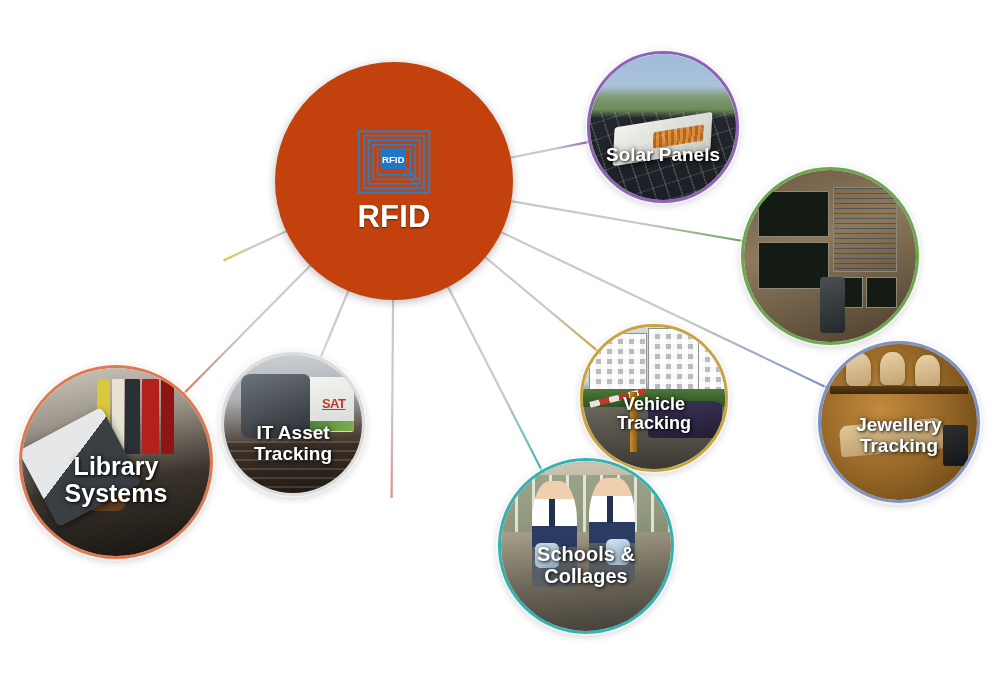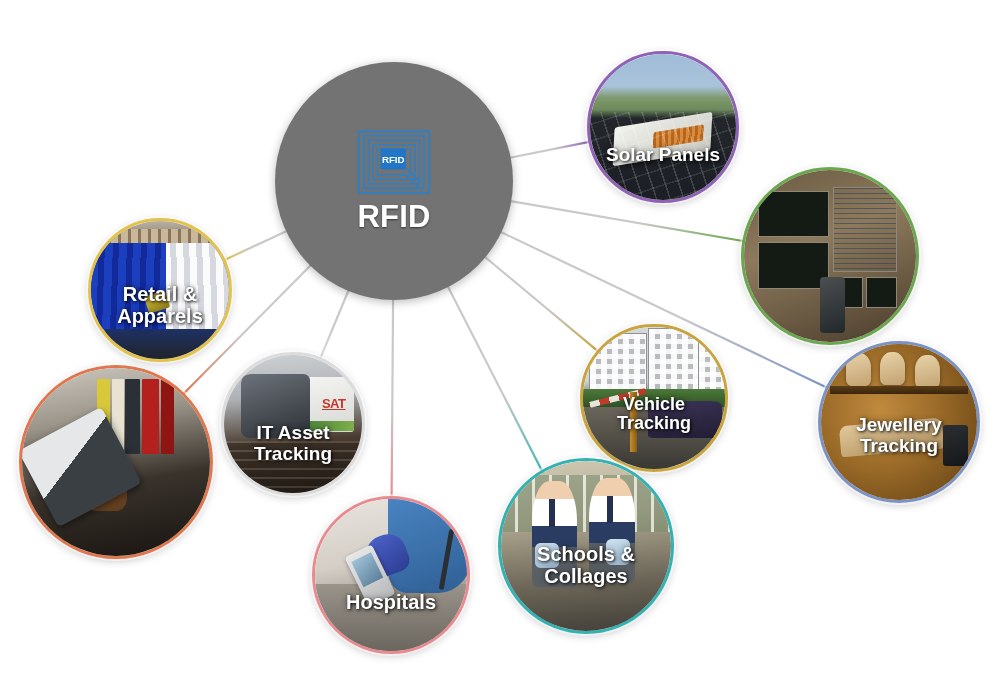--- a/index.html
+++ b/index.html
@@ -357,21 +357,21 @@
       </linearGradient>
       <line x1="311.71368886877974" y1="264.1742929060176" x2="182.8136714313327" y2="394.46531772588315" stroke="url(#g7)" stroke-width="2.2"></line>
       <linearGradient id="g8" gradientUnits="userSpaceOnUse" x1="287.94186138583706" y1="230.4031500382212" x2="223.45358720505476" y2="260.44255980619243">
         <stop offset="0" stop-color="#c9c9c9"></stop>
         <stop offset="0.55" stop-color="#c9c9c9"></stop>
         <stop offset="1" stop-color="#e3c24a"></stop>
       </linearGradient>
       <line x1="287.94186138583706" y1="230.4031500382212" x2="223.45358720505476" y2="260.44255980619243" stroke="url(#g8)" stroke-width="2.2"></line>
     </svg>
 
-  <div class="hub" style="left: 275px; top: 62px; width: 238px; height: 238px; background: #737373;">
+  <div class="hub" style="left: 275px; top: 62px; width: 238px; height: 238px; background: #c2410c;">
     <svg class="hub-icon" viewBox="0 0 100 88" xmlns="http://www.w3.org/2000/svg">
       <rect x="3" y="3" width="94" height="82" fill="none" stroke="#2f7fc4" stroke-width="2.6"></rect>
       <rect x="10" y="9" width="80" height="70" fill="none" stroke="#2f7fc4" stroke-width="2.4"></rect>
       <rect x="16" y="15" width="68" height="58" fill="none" stroke="#2f7fc4" stroke-width="2.2"></rect>
       <rect x="22" y="21" width="56" height="46" fill="none" stroke="#2f7fc4" stroke-width="2.1"></rect>
       <rect x="28" y="27" width="44" height="34" fill="none" stroke="#2f7fc4" stroke-width="2"></rect>
       <path d="M62 58 L86 80" stroke="#2f7fc4" stroke-width="2.2" fill="none"></path>
       <path d="M66 52 L86 72" stroke="#2f7fc4" stroke-width="2.2" fill="none"></path>
       <rect x="32" y="26" width="34" height="28" rx="3" fill="#2176c7"></rect>
       <text x="49" y="45" text-anchor="middle" fill="#ffffff" font-family="Liberation Sans, sans-serif" font-size="13" font-weight="bold">RFID</text>
@@ -436,32 +436,20 @@
        <div class="wall"></div>
        <div class="kid" style="left:18%;top:12%"></div>
        <div class="kid" style="left:52%;top:10%"></div>
        <div class="bottle" style="left:20%;top:48%"></div>
        <div class="bottle" style="left:62%;top:46%"></div>
      </div>
       </div>
       <div class="node-label" style="font-size: 20px; transform: translateY(20px);">Schools &amp;
 Collages</div>
     </div>
-    <div class="node" style="left: 312px; top: 496px; width: 158px; height: 158px; border: 3px solid rgb(233, 138, 143); box-shadow: rgba(255, 255, 255, 0.55) 0px 0px 0px 2px, rgba(0, 0, 0, 0.22) 0px 2px 8px;">
-      <div class="node-photo">
-        <div class="ph ph-hosp">
-       <div class="bed"></div>
-          <div class="scrub"></div>
-       <div class="stetho"></div>
-          <div class="glove"></div>
-          <div class="scanner"></div>
-     </div>
-      </div>
-      <div class="node-label" style="font-size: 20px; transform: translateY(28px);">Hospitals</div>
-    </div>
     <div class="node" style="left: 221px; top: 352px; width: 144px; height: 144px; border: 3px solid rgb(220, 220, 220); box-shadow: rgba(255, 255, 255, 0.55) 0px 0px 0px 2px, rgba(0, 0, 0, 0.22) 0px 2px 8px;">
       <div class="node-photo">
         <div class="ph ph-it">
        <div class="rack"></div>
           <div class="box"></div>
        <div class="grn"></div>
           <div class="dev"></div>
        <div class="sat">SAT</div>
      </div>
       </div>
@@ -473,26 +461,16 @@
         <div class="ph ph-lib">
        <div class="book" style="left:40%;width:7%;background:#d8c83a"></div>
        <div class="book" style="left:48%;width:6%;background:#e7e2d2"></div>
        <div class="book" style="left:55%;width:8%;background:#2b2f36"></div>
        <div class="book" style="left:64%;width:9%;background:#b3201d"></div>
        <div class="book" style="left:74%;width:7%;background:#8e1512"></div>
        <div class="hand"></div>
           <div class="scanner"></div>
      </div>
       </div>
-    </div>
-    <div class="node" style="left: 88px; top: 218px; width: 144px; height: 144px; border: 3px solid rgb(227, 194, 74); box-shadow: rgba(255, 255, 255, 0.55) 0px 0px 0px 2px, rgba(0, 0, 0, 0.22) 0px 2px 8px;">
-      <div class="node-photo">
-        <div class="ph ph-retail">
-       <div class="rail"></div>
-          <div class="blue"></div>
-       <div class="white"></div>
-          <div class="tag"></div>
-     </div>
-      </div>
-      <div class="node-label" style="font-size: 20px; transform: translateY(16px);">Retail &amp;
-Apparels</div>
+      <div class="node-label" style="font-size: 25px; transform: translateY(18px);">Library
+Systems</div>
     </div>
   </div>
 
 </body></html>

